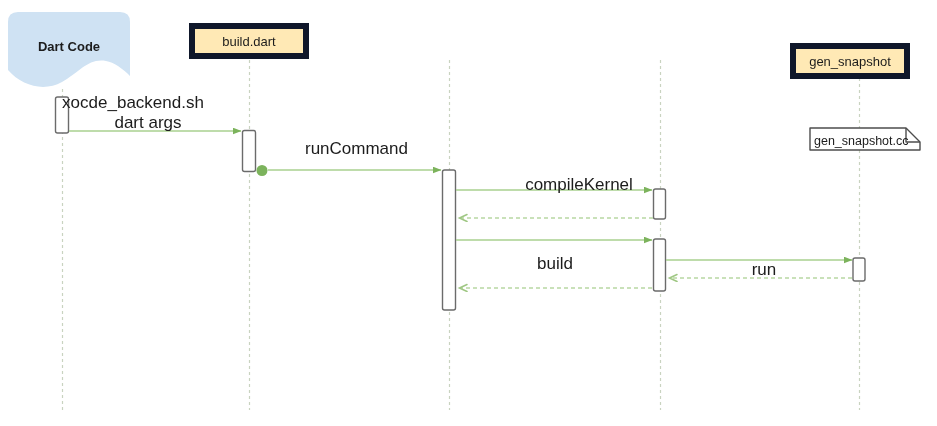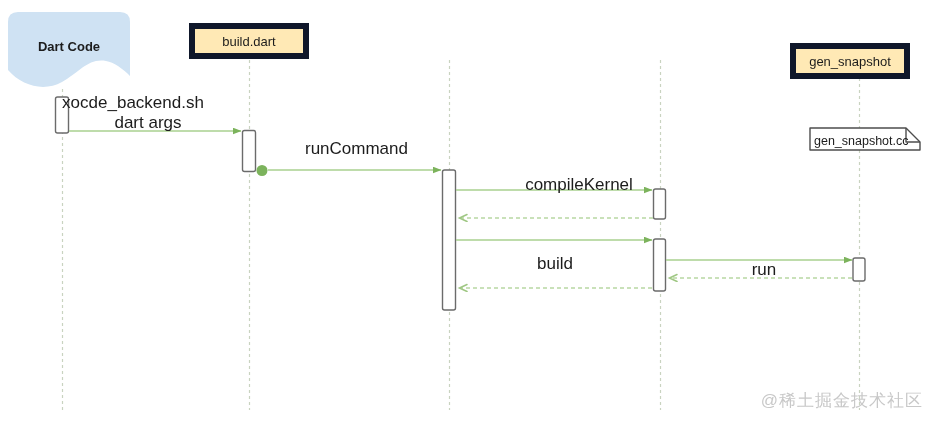--- a/index.html
+++ b/index.html
@@ -114,14 +114,13 @@
     <span>gen_snapshot</span>
   </div>
 
   <div class="msg m1a">xocde_backend.sh</div>
   <div class="msg m1b">dart args</div>
   <div class="msg m2">runCommand</div>
   <div class="msg m3">compileKernel</div>
   <div class="msg m4">build</div>
   <div class="msg m5">run</div>
 
-  <div class="watermark">@稀土掘金技术社区</div>
 </div>
 
 </body></html>

